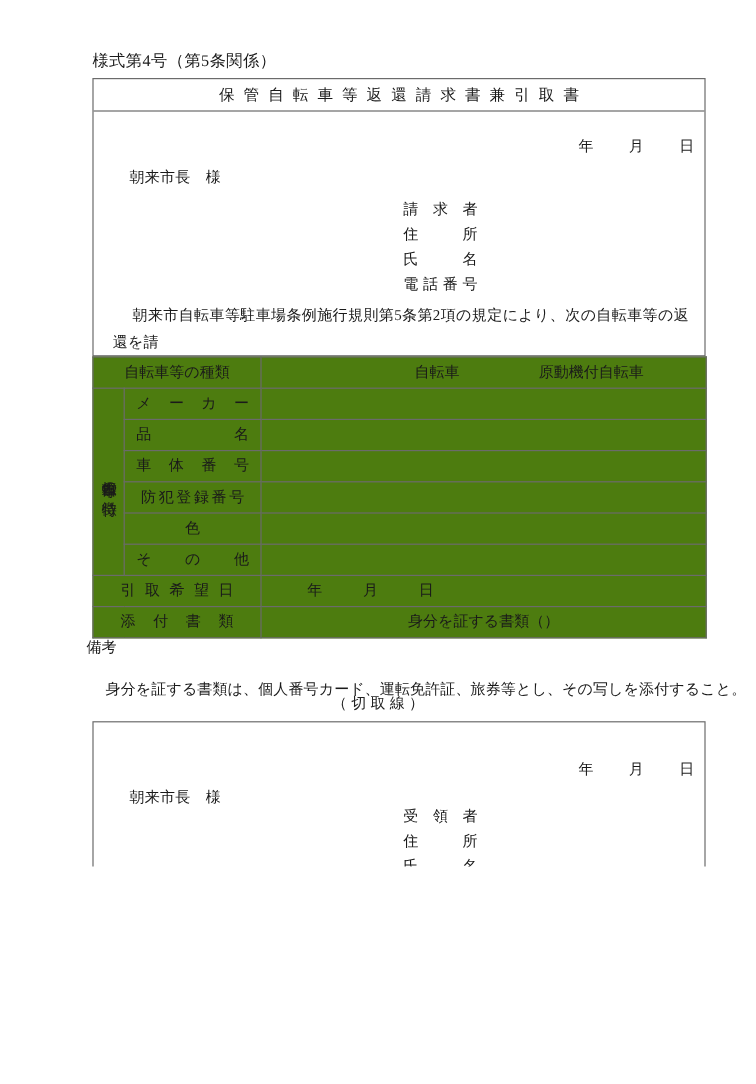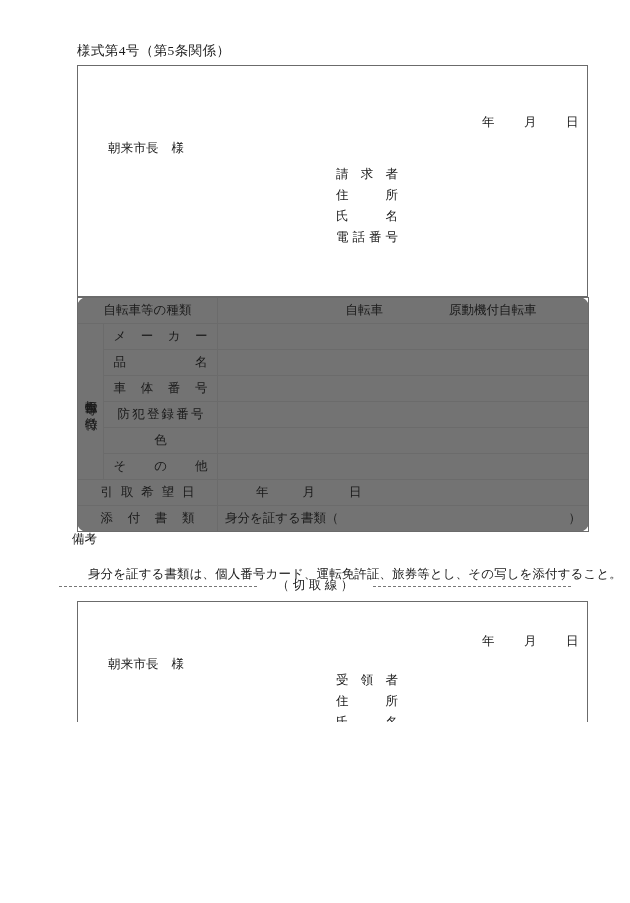--- a/index.html
+++ b/index.html
@@ -99,22 +99,21 @@
     letter-spacing: 0.1px;
   }
   .para .ind { display: inline-block; width: 1.3em; }
 
   
   table.grid {
     position: absolute;
     border-collapse: collapse;
     table-layout: fixed;
     font-size: 12.5px;
-    background: #737373;
-    border-radius: 10px;
+    background: #4d7c0f;
   }
   table.grid td {
     border: 1px solid #6b6b6b;
     padding: 0;
     height: 25px;
     vertical-align: middle;
   }
   .cell-label {
     text-align: center;
   }
@@ -143,21 +142,21 @@
   .cell-free { padding-left: 7px; }
   .typecell {
     padding-left: 0;
     text-align: center;
   }
   .typecell .t1 { display: inline-block; margin-left: 76px; }
   .typecell .t2 { display: inline-block; margin-left: 66px; }
   .attach-inner {
     display: flex;
     align-items: center;
-    justify-content: space-between;
+    justify-content: center;
     padding: 0 7px;
   }
   .date-inline span { display: inline-block; }
   .date-inline .y { margin-left: 38px; }
   .date-inline .m { margin-left: 34px; }
   .date-inline .d { margin-left: 34px; }
 
   
   .remarks-label {
     position: absolute;
@@ -199,36 +198,43 @@
 </style>
 </head>
 <body>
 
 <div class="page">
 
   <div class="form-no">様式第4号（第5条関係）</div>
 
   <div class="box" style="left:77px; top:65px; width:511px; height:232px;">
 
+    <div class="title-band">
+      <div class="doc-title">保管自転車等返還請求書兼引取書</div>
+    </div>
 
     <div class="datewrap" style="left:404px; top:48px;">
       <span class="d-y">年</span>
       <span class="d-m">月</span>
       <span class="d-d">日</span>
     </div>
 
     <div class="addressee" style="left:30px; top:74px;">朝来市長　様</div>
 
     <div class="party" style="left:258px; top:98px;">
       <span class="lbl">請求者</span>
       <span class="lbl">住所</span>
       <span class="lbl">氏名</span>
       <span class="lbl">電話番号</span>
     </div>
 
+    <div class="para" style="left:16px; top:186px; width:480px;">
+      <span class="ind"></span><span>朝来市自転車等駐車場条例施行規則第5条第2項の規定により、次の自転車等の返還を請</span><br>
+      <span>求します。</span>
+    </div>
   </div>
 
   <table class="grid" style="left:77px; top:297px; width:511px;">
     <colgroup>
       <col style="width:26px">
       <col style="width:114px">
       <col style="width:371px">
     </colgroup>
     <tbody>
       <tr>
@@ -302,21 +308,21 @@
             <span>）</span>
           </div>
         </td>
       </tr>
     </tbody>
   </table>
 
   <div class="remarks-label" style="left:72px; top:531px;">備考</div>
   <div class="remarks-body" style="left:88px; top:566px;">身分を証する書類は、個人番号カード、運転免許証、旅券等とし、その写しを添付すること。</div>
 
-  <div class="cutline" style="top:578px;">
+  <div class="cutline" style="top:578px;flex-direction:column;">
     <div class="dash left"></div>
     <div class="cut-label">（切取線）</div>
     <div class="dash right"></div>
   </div>
 
   <div class="box" style="left:77px; top:601px; width:511px; height:204px;">
 
 
     <div class="datewrap" style="left:404px; top:31px;">
       <span class="d-y">年</span>

